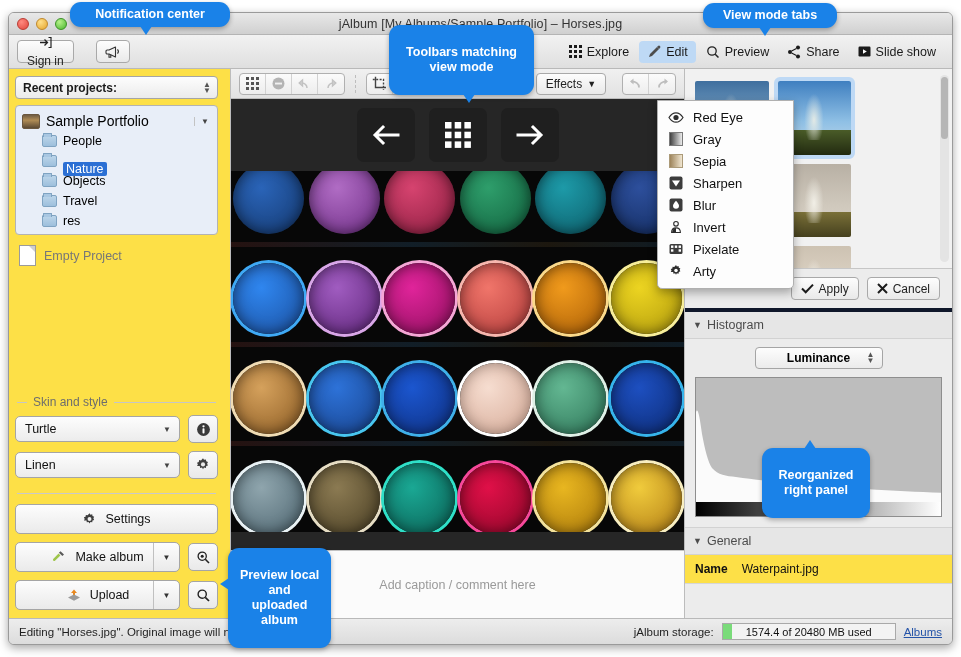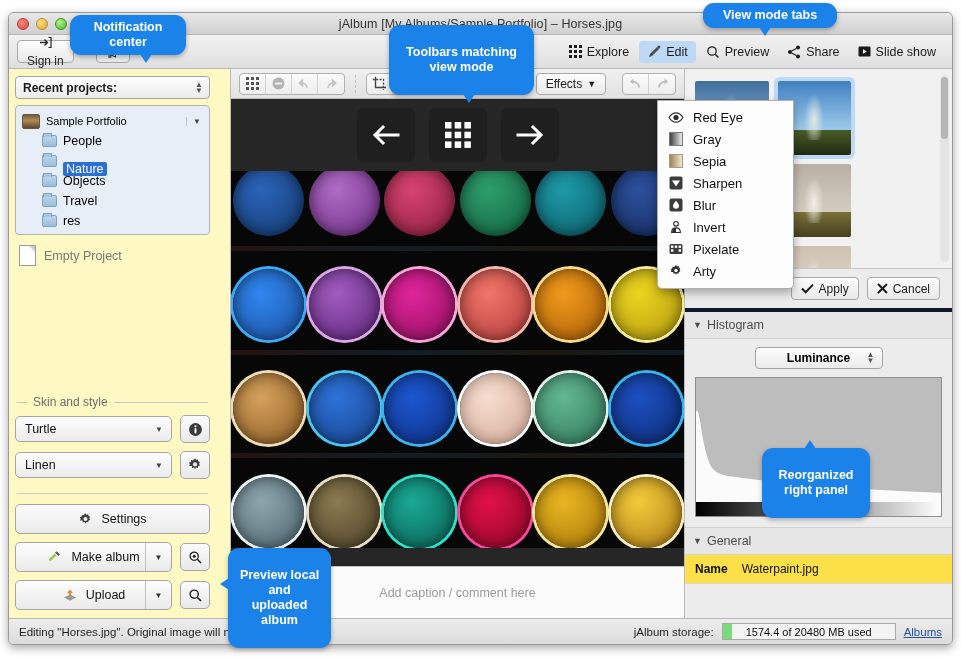--- a/index.html
+++ b/index.html
@@ -72,24 +72,24 @@
     font-size: 12.5px; color: #1a1a1a; cursor: default;
   }
   .mode.active { background: #bed9f5; }
 
   
   .body { flex: 1 1 auto; display: flex; min-height: 0; }
 
   
   .left {
     width: 222px; flex: 0 0 222px;
-    background: #fef9c3;
+    background: #fde047;
     border-right: 1px solid #bcbcbc;
     display: flex; flex-direction: column;
-    padding: 7px 20px 6px 6px;
+    padding: 7px 12px 6px 6px;
     position: relative;
   }
   .combo {
     width: 100%; height: 23px;
     background: linear-gradient(to bottom, #fdfdfd, #ebebeb);
     border: 1px solid #a5a5a5; border-radius: 4px;
     display: flex; align-items: center;
     padding: 0 7px;
     font-size: 12px; font-weight: bold; color: #1a1a1a;
     position: relative; cursor: default;
@@ -217,21 +217,21 @@
     content:""; position:absolute; left:0; right:0; bottom:2px; height:5px;
     background: linear-gradient(90deg, #2a1412, #13222d 40%, #201a10 70%, #10202c);
     opacity:.85;
   }
   .well {
     flex: 1 1 0; aspect-ratio: 1/1; border-radius: 50%;
     max-height: 86%;
     box-shadow: inset 0 0 14px rgba(0,0,0,.55);
   }
   .caption-bar {
-    height: 52px; background: #fbfbfb; border-top: 1px solid #c2c2c2;
+    height: 68px; background: #fbfbfb; border-top: 1px solid #c2c2c2;
     display: flex; align-items: center; justify-content: center;
     flex: 0 0 auto;
   }
   .caption-text { color: #9a9a9a; font-size: 12.5px; }
 
   
   .right {
     width: 268px; flex: 0 0 268px;
     background: #ececec; border-left: 1px solid #bcbcbc;
     display: flex; flex-direction: column; position: relative;
@@ -444,21 +444,21 @@
         <span>Recent projects:</span>
         <span class="spin">
             <span>▲</span>
             <span>▼</span>
           </span>
       </div>
 
       <div class="tree">
         <div class="trow">
           <span class="proj-thumb"></span>
-          <span style="font-size:11px;">Sample Portfolio</span>
+          <span style="font-size:14px;">Sample Portfolio</span>
           <span class="caret-sm">▼</span>
         </div>
         <div class="trow child">
           <span class="folder"></span>
           <span>People</span>
         </div>
         <div class="trow child">
           <span class="folder"></span>
           <span class="sel-label">Nature</span>
         </div>
@@ -948,21 +948,21 @@
     <span class="gl">
       <svg width="14" height="14" viewBox="0 0 16 16">
           <path d="M8 1.2l1 1.6 1.9-.4.3 1.9 1.8.7-.9 1.7.9 1.7-1.8.7-.3 1.9-1.9-.4-1 1.6-1-1.6-1.9.4-.3-1.9L2 9.1l.9-1.7L2 5.7l1.8-.7.3-1.9 1.9.4z" fill="#2d2d2d"></path>
           <circle cx="8" cy="7.4" r="2" fill="#fdfdfd"></circle>
         </svg>
     </span>
     <span>Arty</span>
   </div>
 </div>
 
-<div class="callout" style="left:70px; top:15px; width:116px;">
+<div class="callout" style="left:70px; top:2px; width:160px;">
   <span>Notification center</span>
   <span class="tail tail-down" style="left:76px;"></span>
 </div>
 
 <div class="callout" style="left:389px; top:25px; width:145px; white-space:pre-line;">
   <span>Toolbars matching
 view mode</span>
   <span class="tail tail-down" style="left:80px;"></span>
 </div>
 

